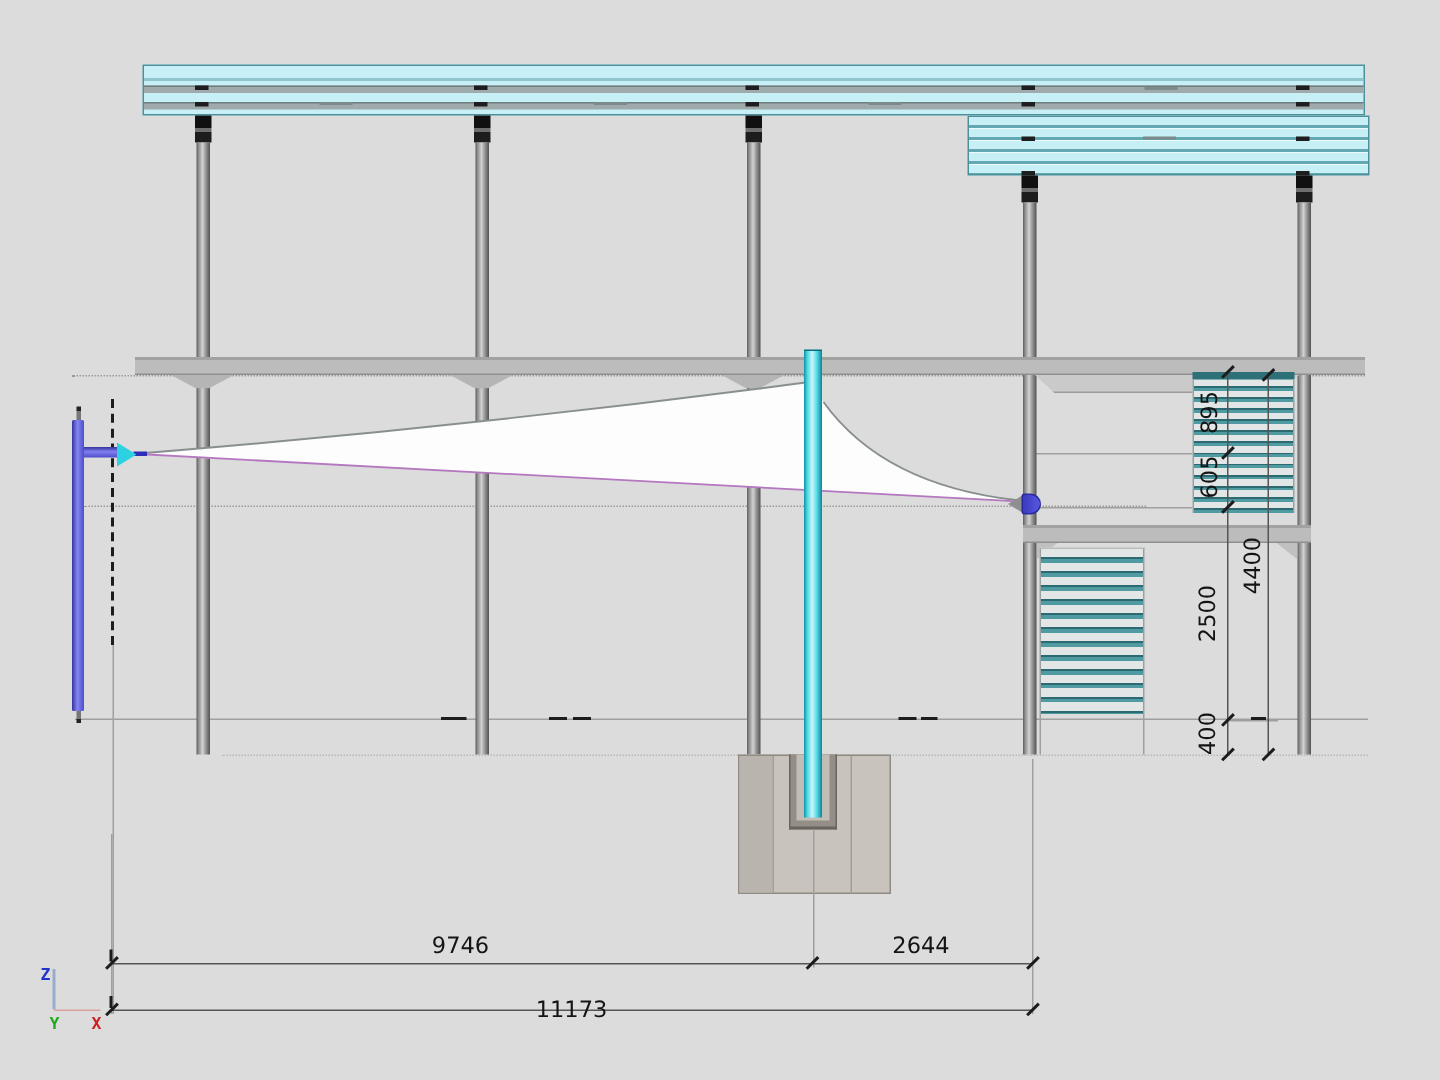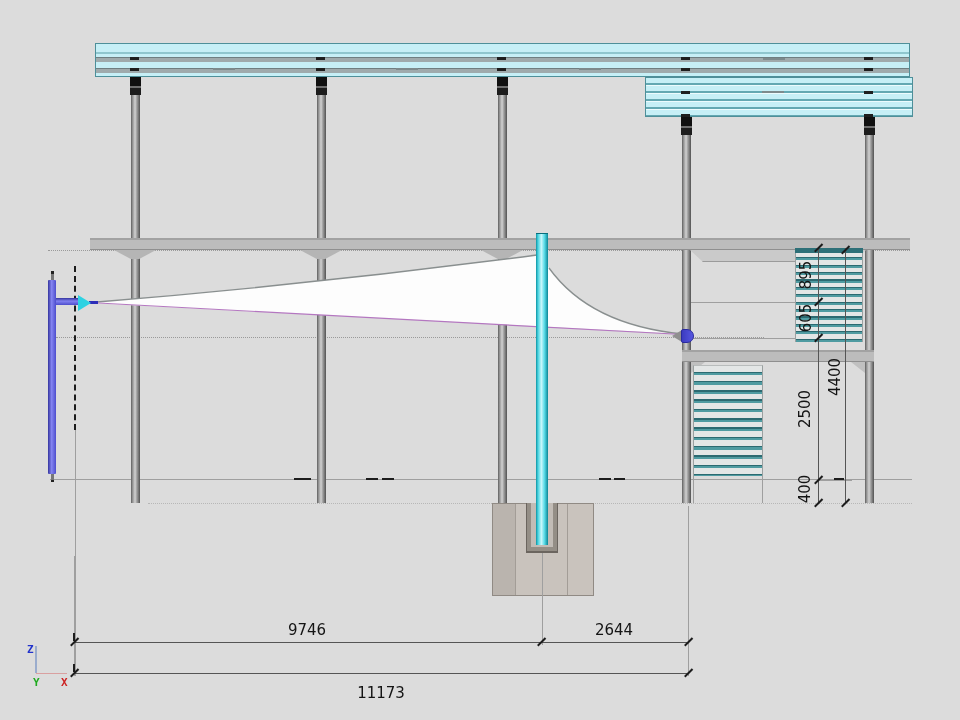--- a/index.html
+++ b/index.html
@@ -143,21 +143,21 @@
   <div class="abs dimline" style="left:74px;top:672.5px;width:614px;height:1px;"></div>
   <div class="imark" style="left:73px;top:633px;"></div>
   <div class="imark" style="left:73px;top:664px;"></div>
   <div class="tick" style="left:68.5px;top:640.5px;"></div>
   <div class="tick" style="left:535.5px;top:640.5px;"></div>
   <div class="tick" style="left:682.5px;top:640.5px;"></div>
   <div class="tick" style="left:68.5px;top:671.5px;"></div>
   <div class="tick" style="left:682.5px;top:671.5px;"></div>
   <div class="dimtext" style="left:257px;top:621px;width:100px;">9746</div>
   <div class="dimtext" style="left:564px;top:621px;width:100px;">2644</div>
-  <div class="dimtext" style="left:331px;top:684px;width:100px;">11173</div>
+  <div class="dimtext" style="left:331px;top:664px;width:100px;">11173</div>
 
   <div class="abs dimline" style="left:818px;top:248px;width:1px;height:255px;"></div>
   <div class="abs dimline" style="left:845px;top:248px;width:1px;height:255px;"></div>
   <div class="tick" style="left:812.5px;top:247px;"></div>
   <div class="tick" style="left:812.5px;top:301px;"></div>
   <div class="tick" style="left:812.5px;top:337px;"></div>
   <div class="tick" style="left:812.5px;top:479px;"></div>
   <div class="tick" style="left:812.5px;top:502px;"></div>
   <div class="tick" style="left:839.5px;top:249px;"></div>
   <div class="tick" style="left:839.5px;top:502px;"></div>

